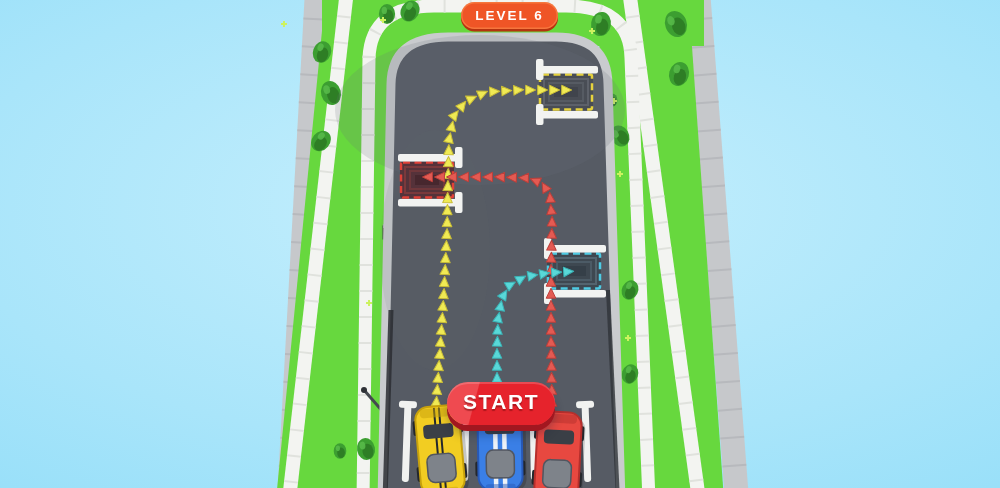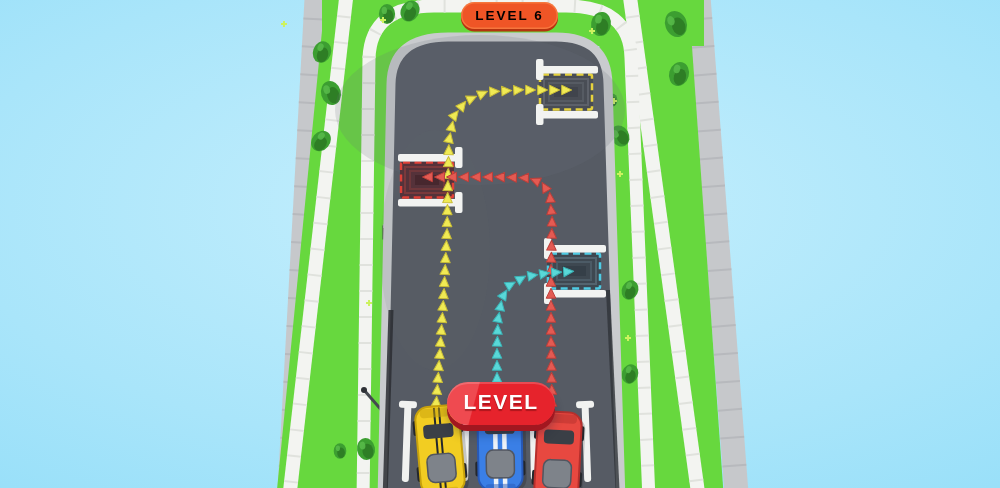--- a/index.html
+++ b/index.html
@@ -357,21 +357,21 @@
           <rect x="19" y="15" width="6" height="15" rx="2" fill="#24272c"></rect>
           <rect x="-22" y="-44" width="44" height="88" rx="13" fill="#e74840" stroke="#b52f2c" stroke-width="2"></rect>
           <rect x="-17" y="-42" width="34" height="9" rx="4" fill="#b52f2c" opacity="0.5"></rect>
           <rect x="-15" y="-26" width="30" height="14" rx="4" fill="#3a3f46"></rect>
           <rect x="-14" y="4" width="28" height="28" rx="7" fill="#7e838a" stroke="#515660" stroke-width="1.5"></rect>
           <rect x="-15" y="38" width="30" height="5" rx="2.5" fill="#b52f2c" opacity="0.5"></rect>
         </g>
       </g>
   </svg>
 
-  <div class="level-badge" style="background: rgb(239, 85, 38); color: #000000; text-align: right;">
+  <div class="level-badge" style="background: rgb(239, 85, 38); color: #ffffff; text-align: right;">
     <span>LEVEL 6</span>
   </div>
 
   <button class="start-button" style="color: rgb(255, 255, 255);">
-    <span>LEVEL</span>
+    <span>START</span>
   </button>
 
 </div>
 
 </body></html>

